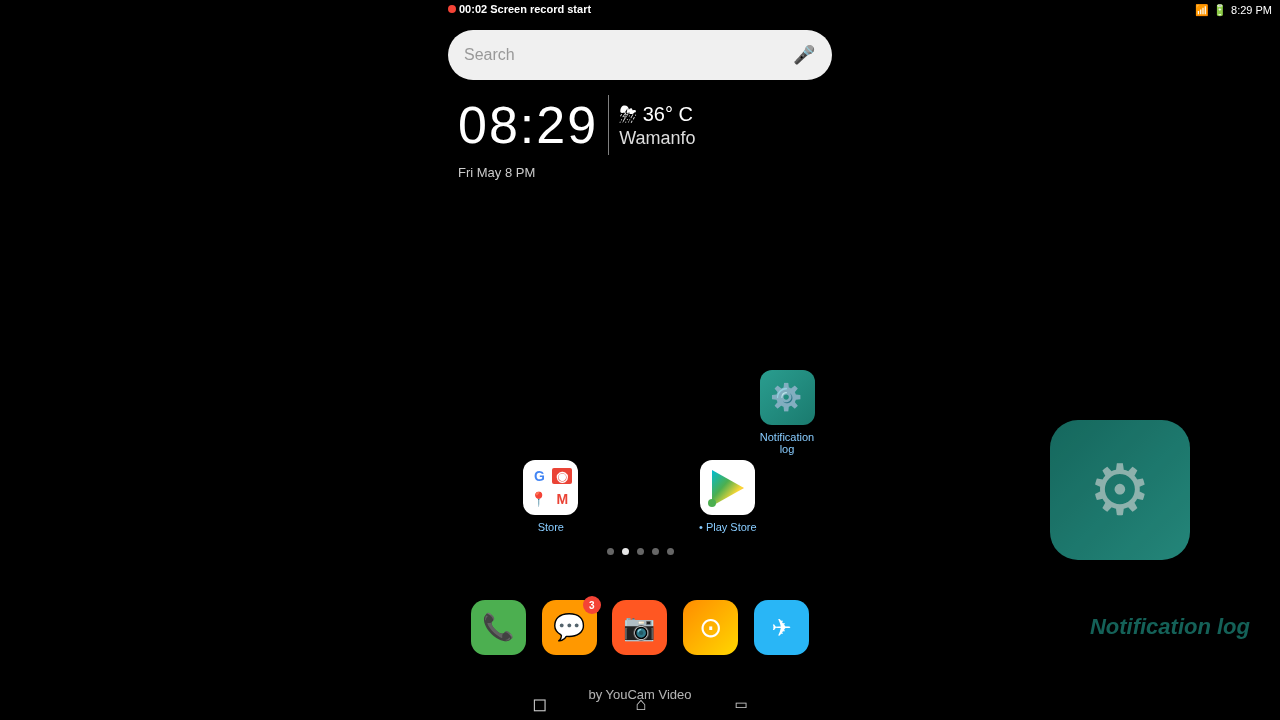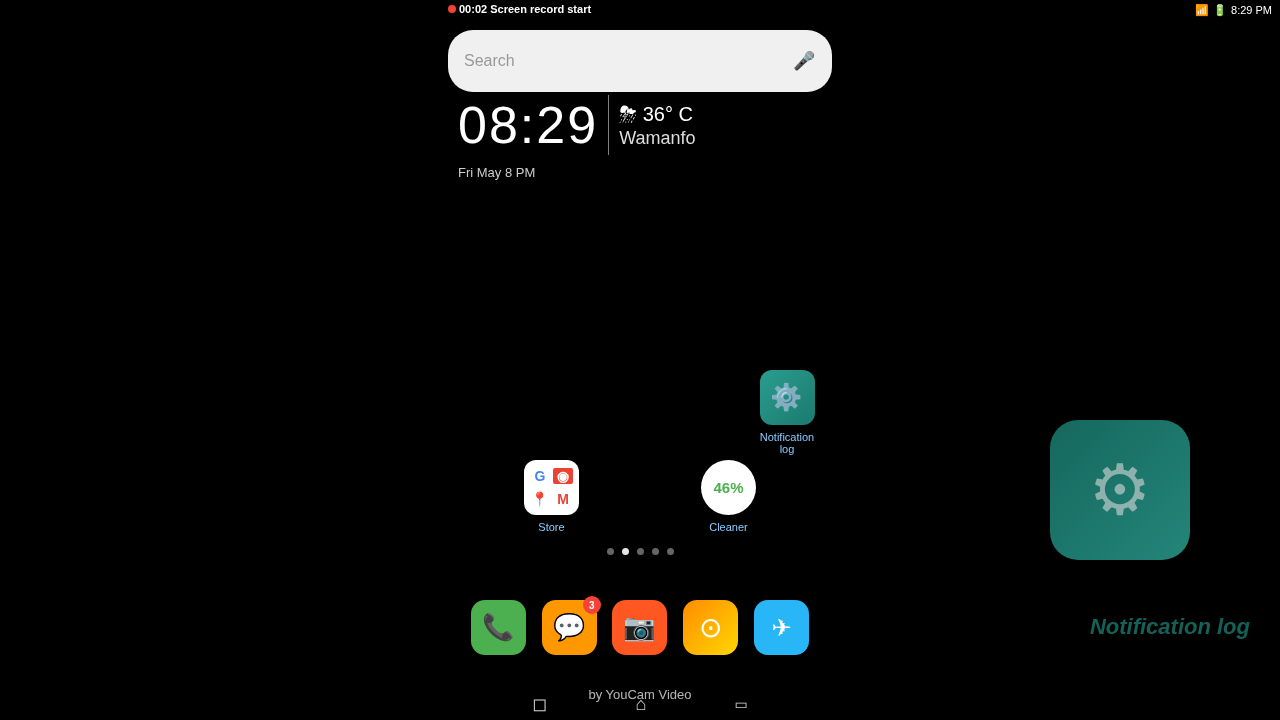--- a/index.html
+++ b/index.html
@@ -31,21 +31,21 @@
       align-items: center;
       gap: 4px;
     }
 
     
     .search-bar {
       position: absolute;
       top: 30px;
       left: 448px;
       width: 384px;
-      height: 62px;
+      height: 50px;
       background: #f0f0f0;
       border-radius: 25px;
       display: flex;
       align-items: center;
       padding: 0 16px;
       gap: 8px;
     }
     .search-text {
       flex: 1;
       font-size: 16px;
@@ -410,29 +410,38 @@
     <div class="app-icon google-icon">
       <div class="g-cell" style="color:#4285F4;">G</div>
       <div class="g-cell" style="background:#ea4335;color:#fff;border-radius:2px;">◉</div>
       <div class="g-cell" style="color:#34a853;">📍</div>
       <div class="g-cell" style="color:#ea4335;">M</div>
     </div>
     <span class="app-label">Store</span>
   </div>
 
 
-  <div class="app-item">
-    <div class="app-icon cleaner-icon" style="background:#fff;border-radius:50%;">
-      <div class="cleaner-inner">
-        <span style="color:#4caf50;font-size:15px;font-weight:bold;">46%</span>
-      </div>
+
+  <div class="app-item" style="position:relative;">
+    <div class="app-icon playstore-icon" style="background:#fff;position:relative;">
+      <svg width="32" height="36" viewBox="0 0 32 36">
+        <defs>
+          <linearGradient id="pg" x1="0%" y1="0%" x2="100%" y2="100%">
+            <stop offset="0%" style="stop-color:#00bcd4"></stop>
+            <stop offset="40%" style="stop-color:#4caf50"></stop>
+            <stop offset="70%" style="stop-color:#fdd835"></stop>
+            <stop offset="100%" style="stop-color:#f44336"></stop>
+          </linearGradient>
+        </defs>
+        <polygon points="0,0 32,18 0,36" fill="url(#pg)"></polygon>
+      </svg>
+      <div class="play-dot"></div>
     </div>
-    <span class="app-label">Cleaner</span>
-  </div>
-
+    <span class="app-label">• Play Store</span>
+  </div>
 
 </div>
 
 <div class="page-dots">
   <div class="dot"></div>
   <div class="dot active"></div>
   <div class="dot"></div>
   <div class="dot"></div>
   <div class="dot"></div>
 </div>

